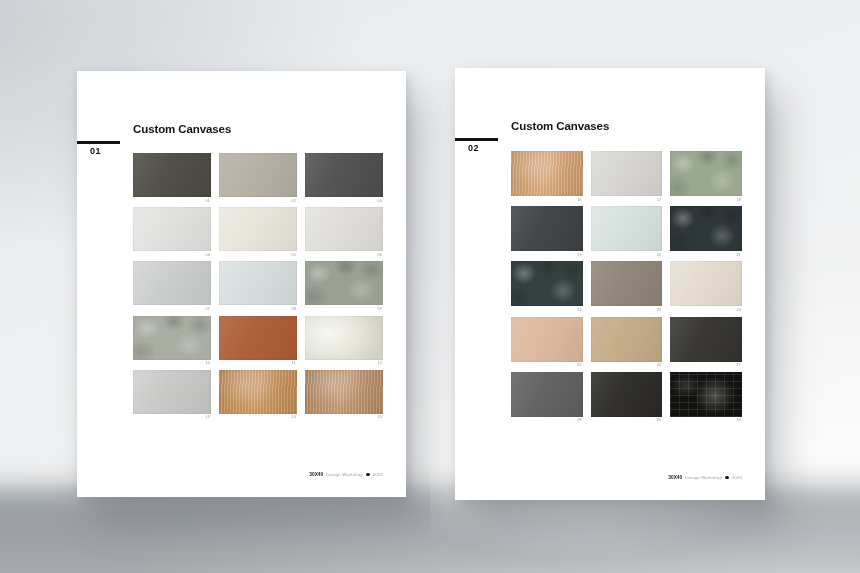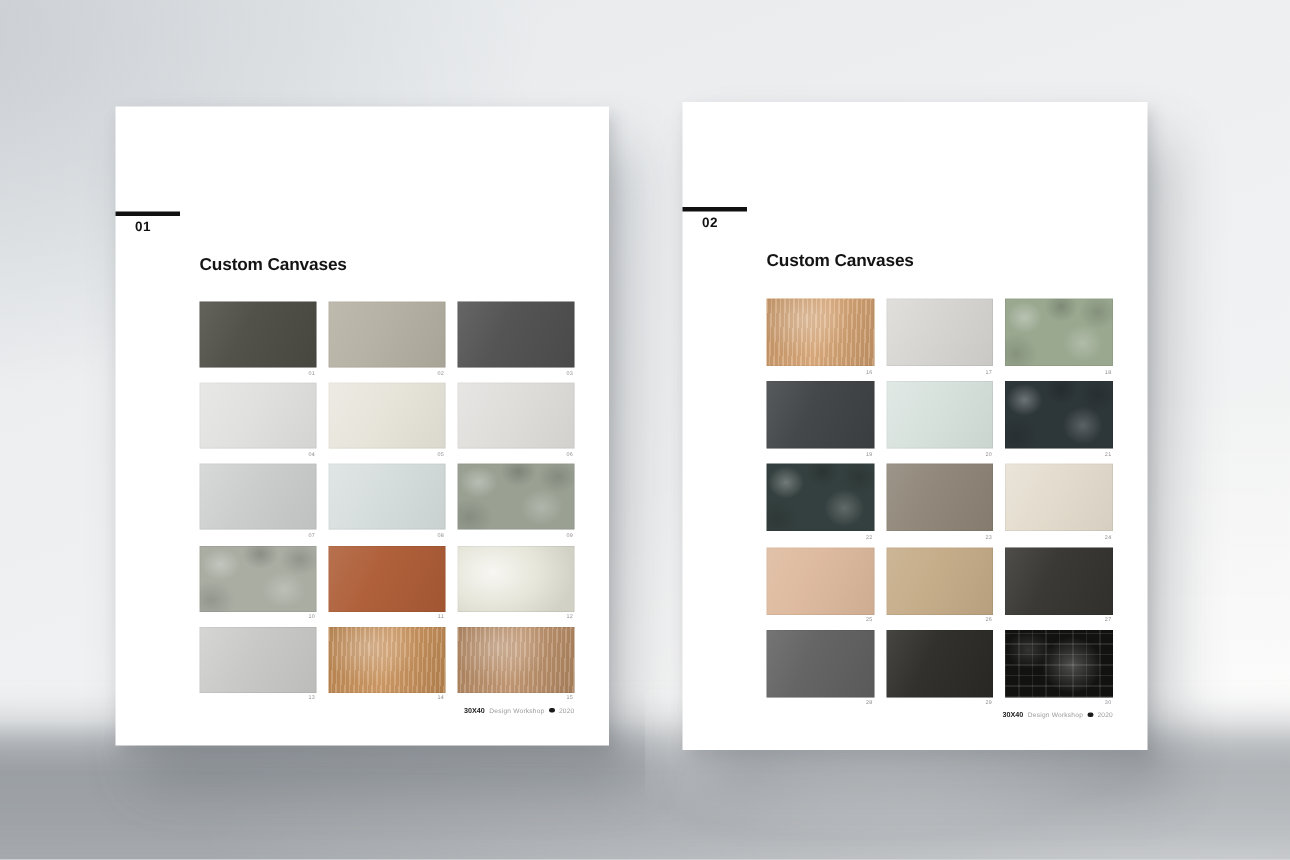--- a/index.html
+++ b/index.html
@@ -88,21 +88,20 @@
     margin-top: 2px;
     margin-left: 13px;
   }
 
   .sheet-inner {
     position: absolute;
     left: 56px;
     right: 23px;
     top: 0;
     bottom: 0;
-    margin-top: 48px;
   }
 
   .page-title {
     font-size: 11.5px;
     font-weight: 700;
     color: #141414;
     letter-spacing: -0.1px;
     position: absolute;
     top: 52px;
     left: 0;

